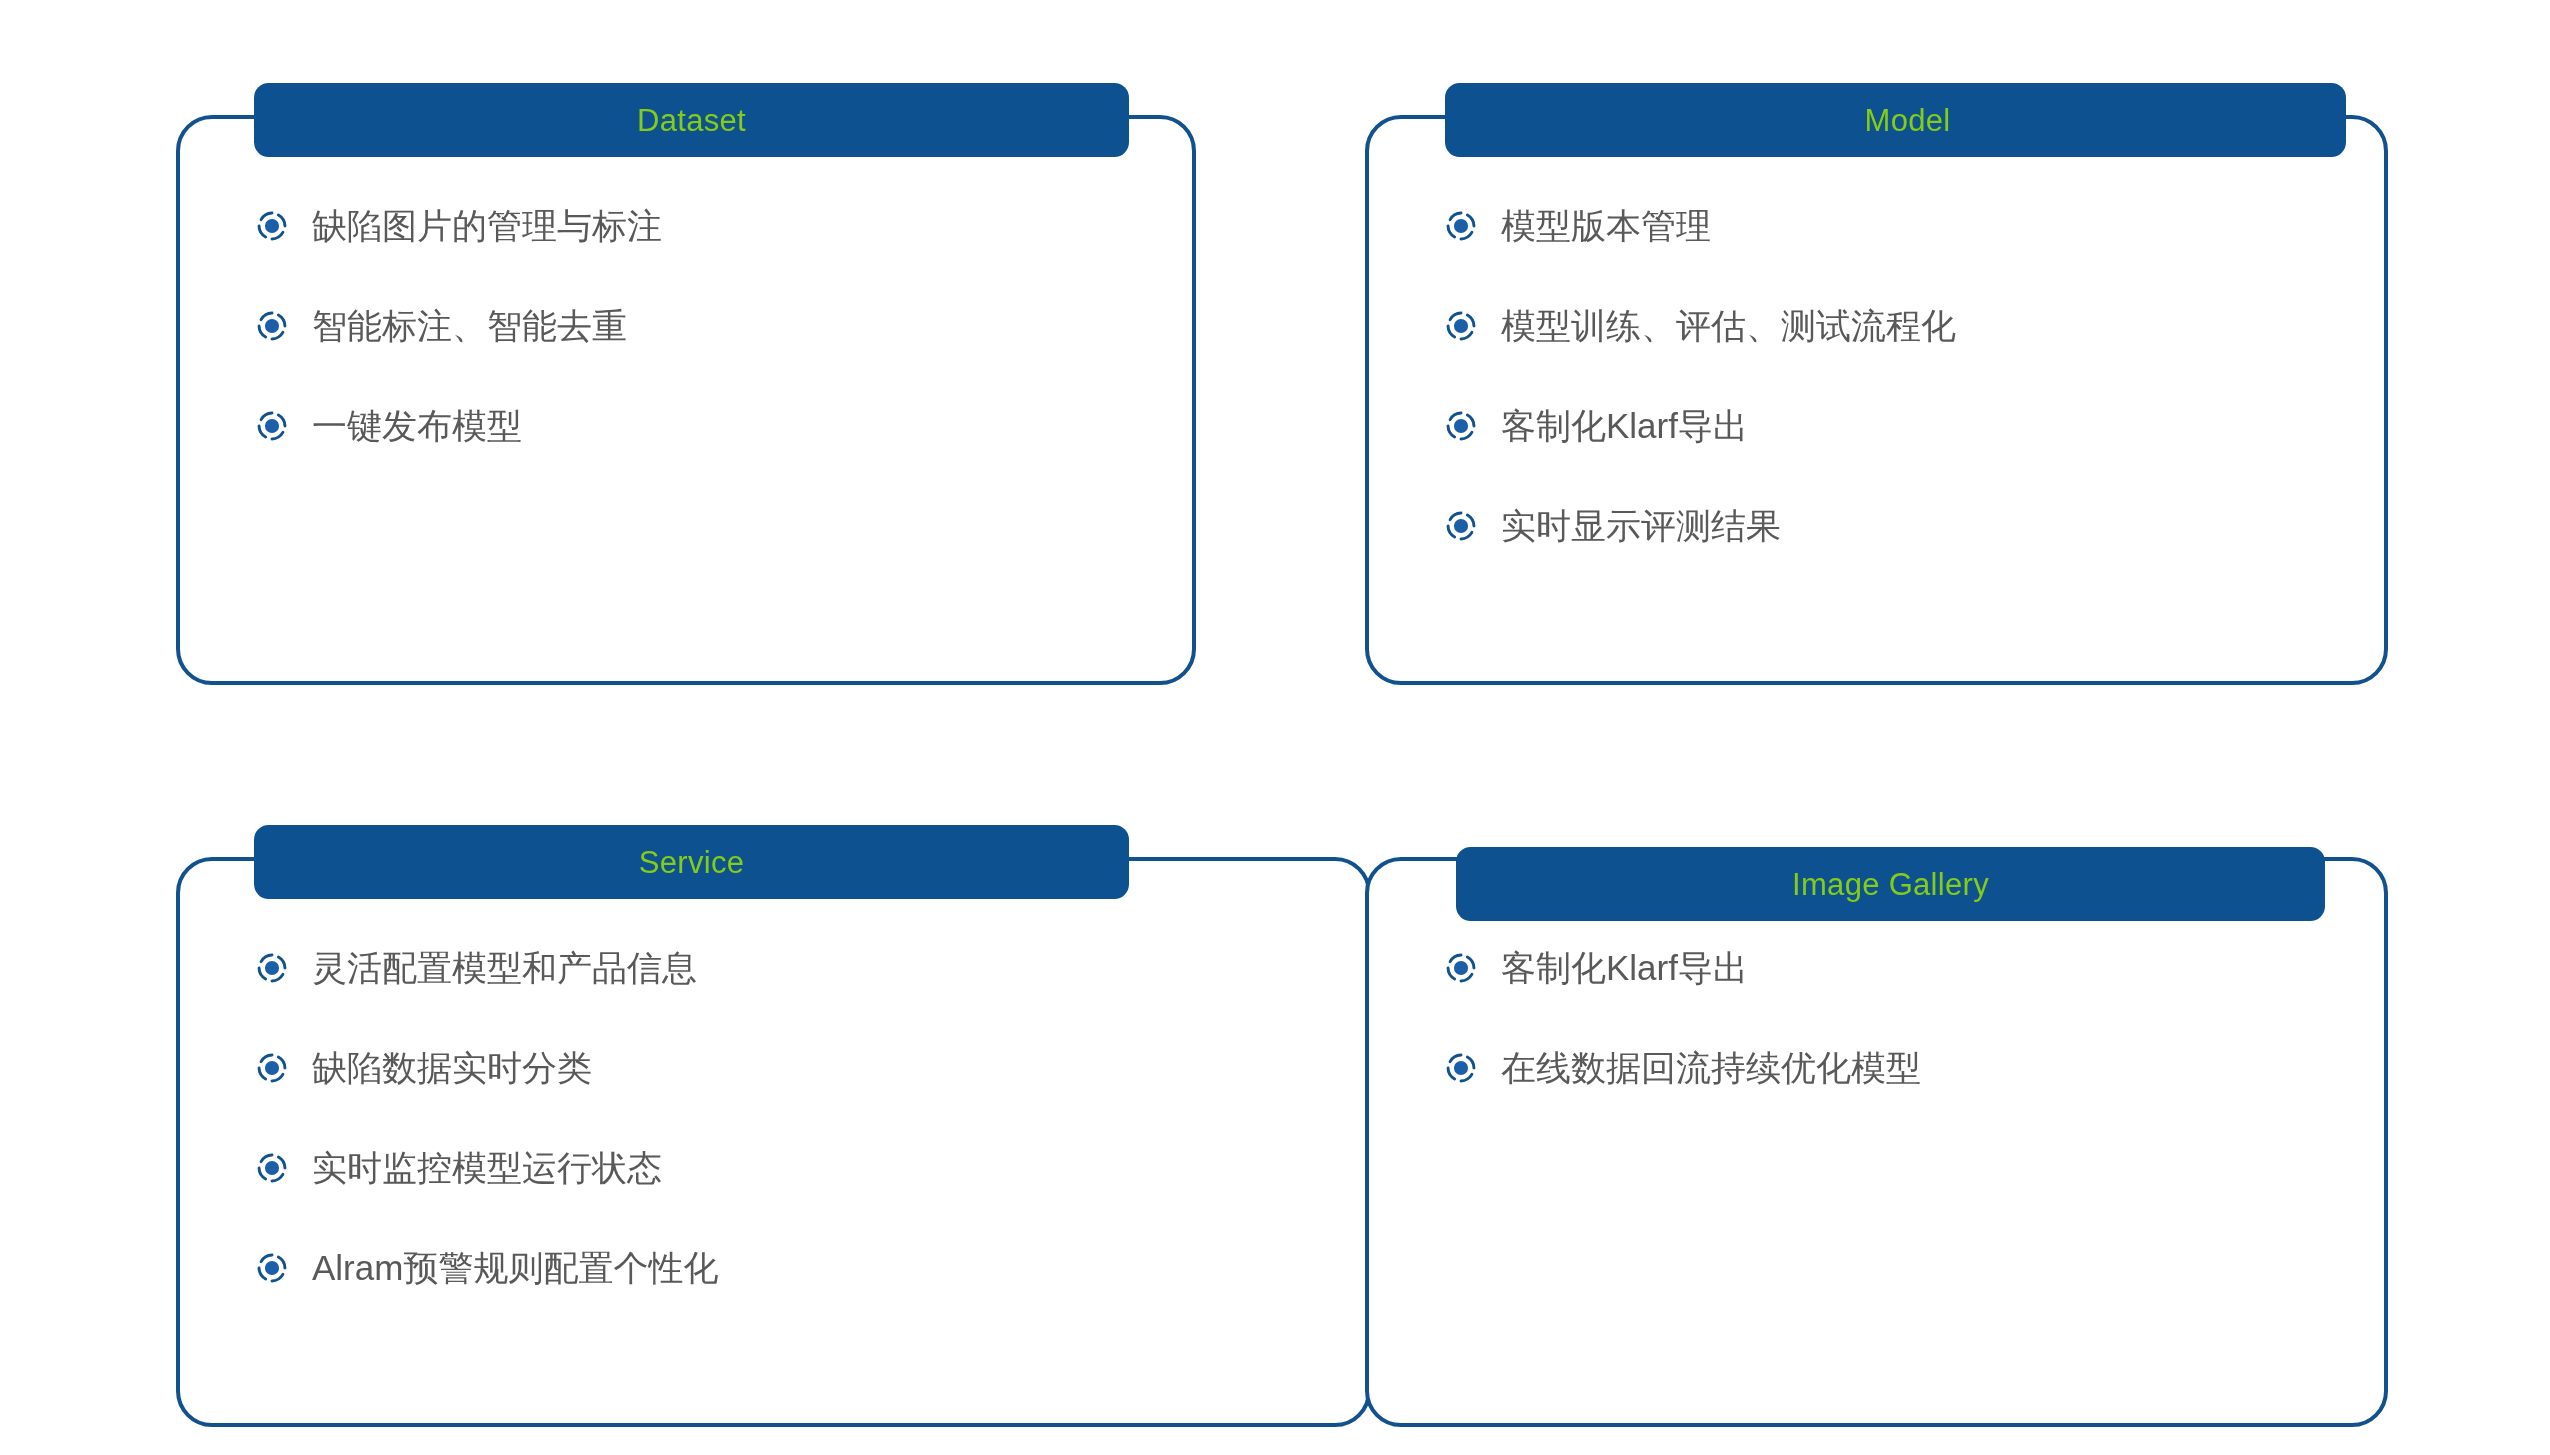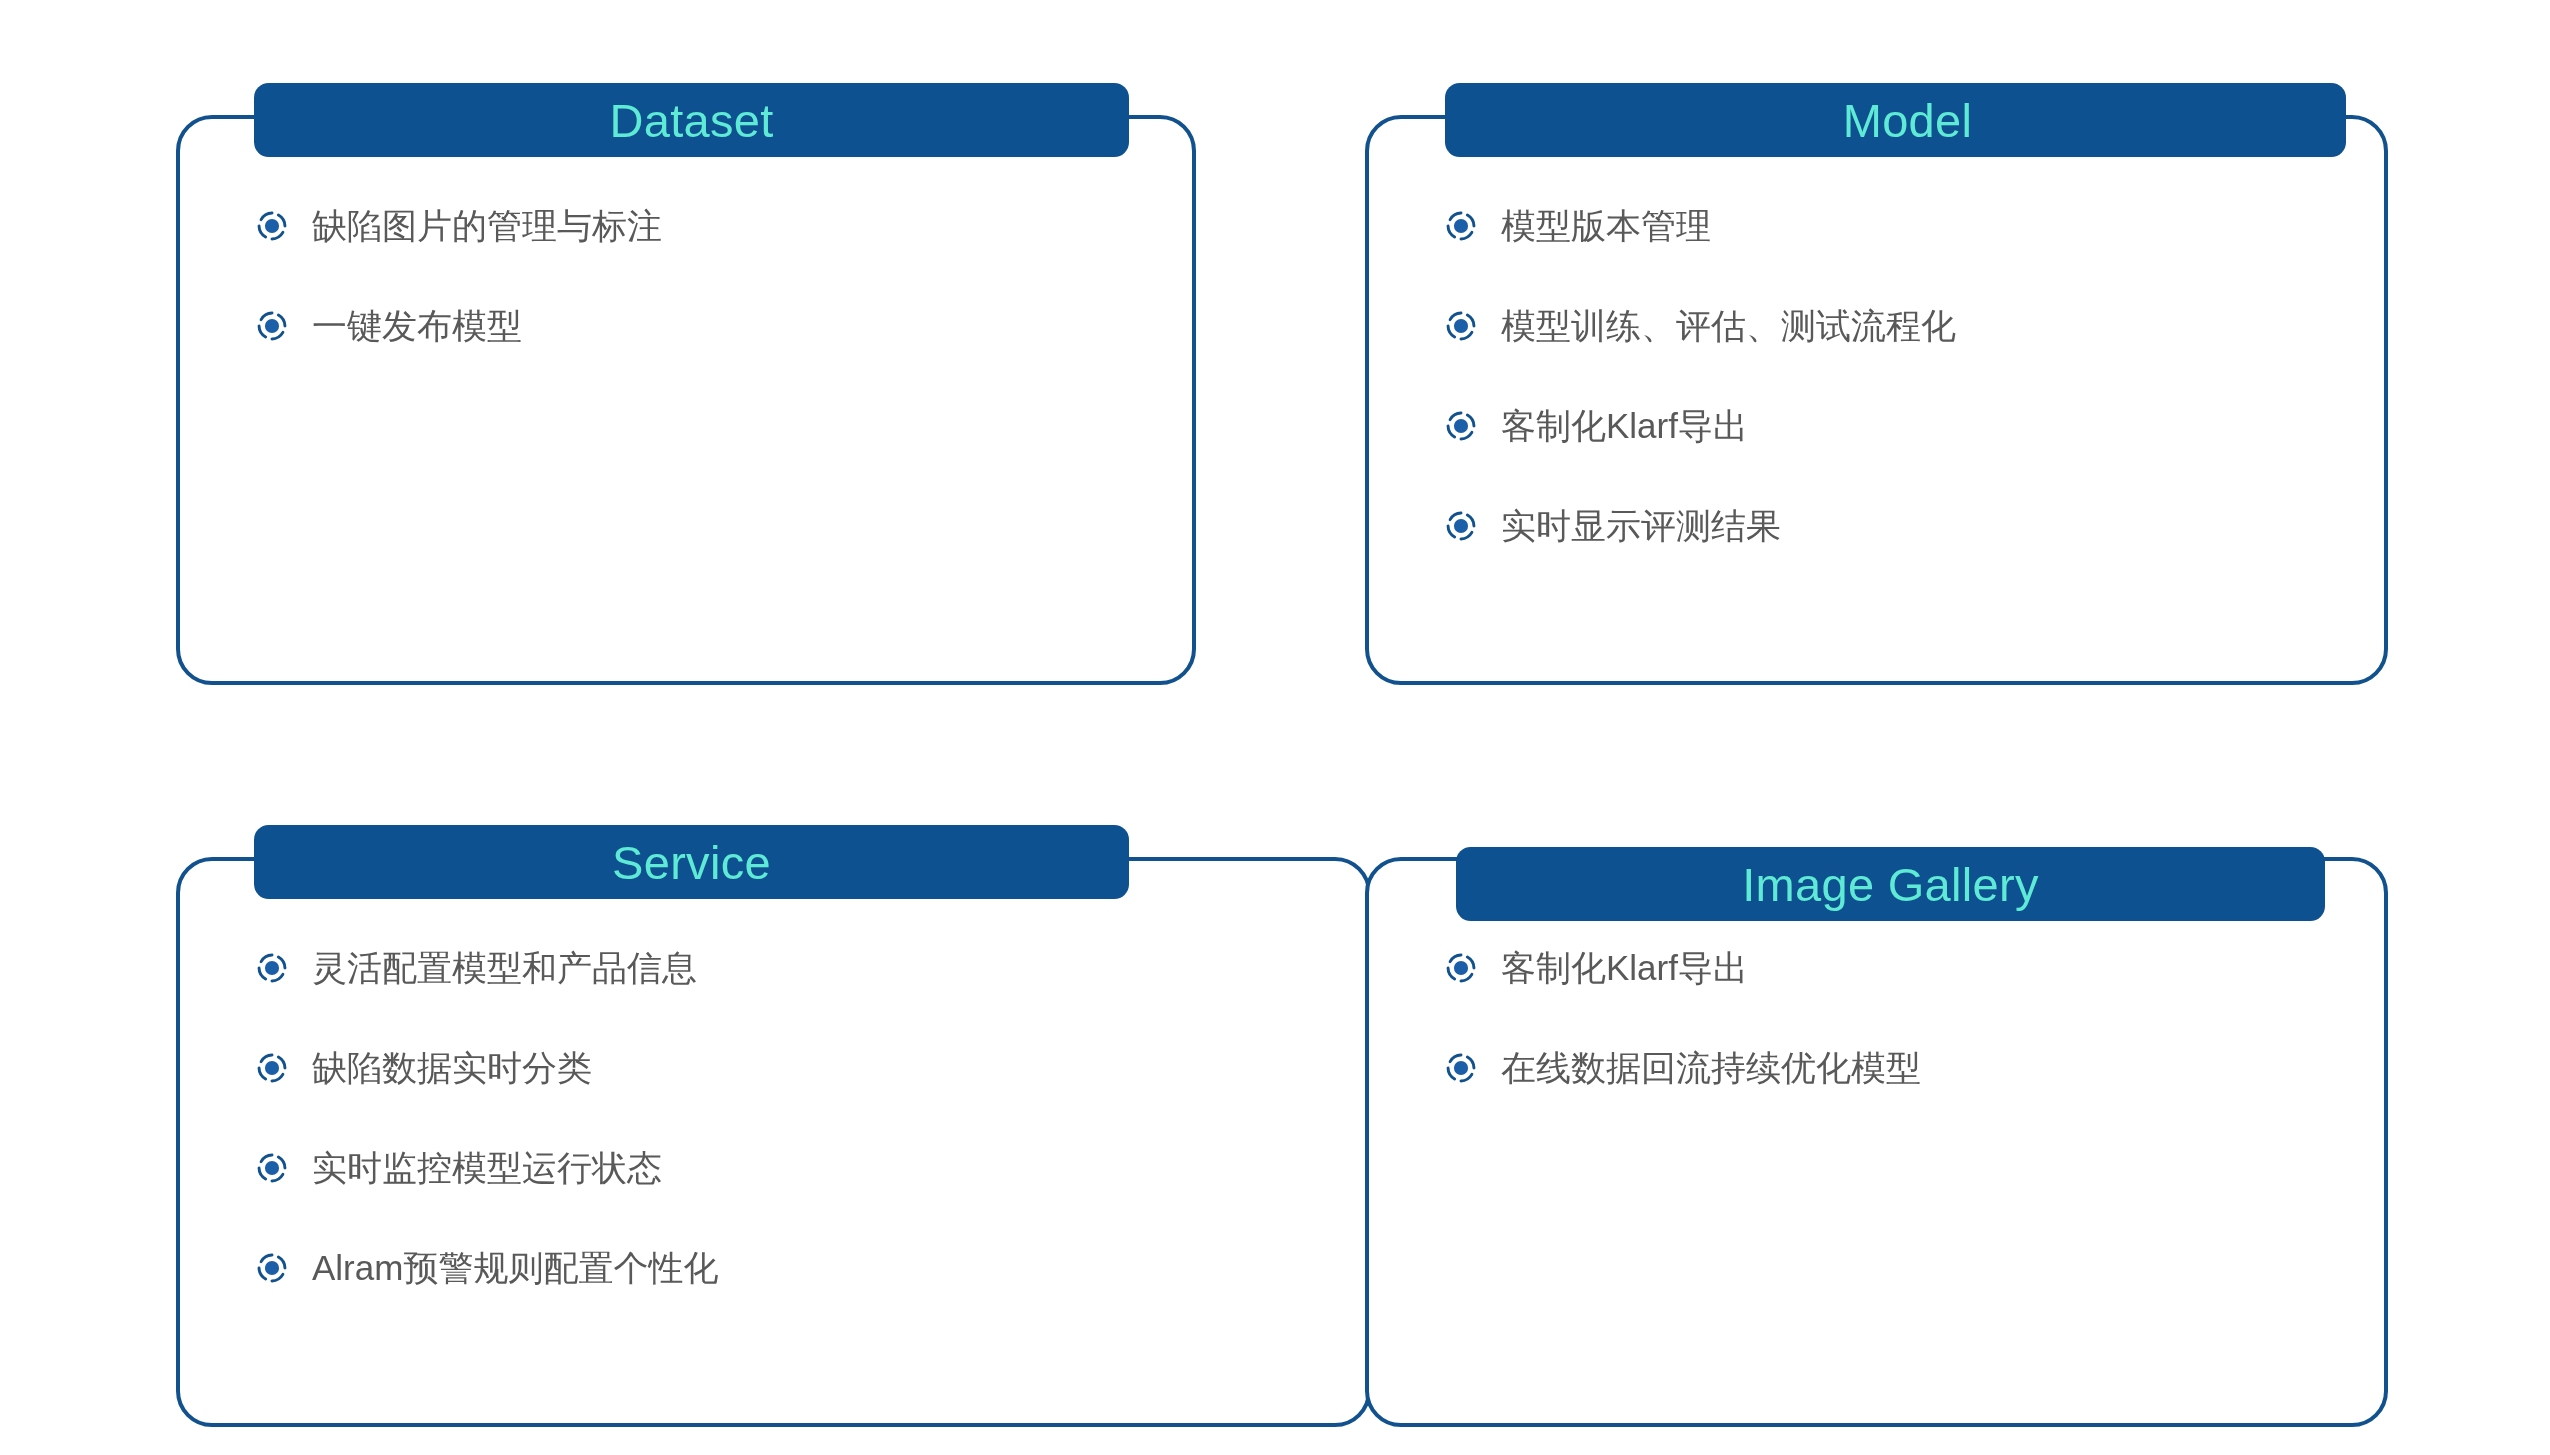--- a/index.html
+++ b/index.html
@@ -46,22 +46,22 @@
     align-items: center;
     justify-content: center;
     z-index: 5;
   }
   .card--dataset .card-header { left: 74px;  width: 875px; }
   .card--model   .card-header { left: 76px;  width: 877px; padding-left: 24px; }
   .card--service .card-header { left: 74px;  width: 875px; }
   .card--gallery .card-header { left: 87px;  width: 869px; margin-top: 22px; }
 
   .card-header-title {
-    color: #5eead4;
-    font-size: 47px;
+    color: #84cc16;
+    font-size: 31px;
     font-weight: 400;
     letter-spacing: 0.3px;
     line-height: 1;
     white-space: nowrap;
     font-family: "Liberation Sans", "DejaVu Sans", sans-serif;
   }
 
   
   .card-body {
     position: absolute;
@@ -113,20 +113,34 @@
               <path d="M 9.4 14.6 A 15 15 0 0 1 22 7"></path>
               <path d="M 29.4 9.3 A 15 15 0 0 1 37 22"></path>
               <path d="M 34.6 29.4 A 15 15 0 0 1 22 37"></path>
               <path d="M 14.6 34.7 A 15 15 0 0 1 7 22"></path>
             </g>
           </svg>
         </span>
         <span class="bullet-text">缺陷图片的管理与标注</span>
       </div>
 
+      <div class="bullet-row">
+        <span class="bullet-icon">
+          <svg viewBox="0 0 44 44" width="38" height="38" aria-hidden="true">
+            <circle cx="22" cy="22" r="8.2" fill="#1B5FA8"></circle>
+            <g fill="none" stroke="#11518D" stroke-width="3.4" stroke-linecap="round">
+              <path d="M 9.4 14.6 A 15 15 0 0 1 22 7"></path>
+              <path d="M 29.4 9.3 A 15 15 0 0 1 37 22"></path>
+              <path d="M 34.6 29.4 A 15 15 0 0 1 22 37"></path>
+              <path d="M 14.6 34.7 A 15 15 0 0 1 7 22"></path>
+            </g>
+          </svg>
+        </span>
+        <span class="bullet-text">智能标注、智能去重</span>
+      </div>
 
       <div class="bullet-row">
         <span class="bullet-icon">
           <svg viewBox="0 0 44 44" width="38" height="38" aria-hidden="true">
             <circle cx="22" cy="22" r="8.2" fill="#1B5FA8"></circle>
             <g fill="none" stroke="#11518D" stroke-width="3.4" stroke-linecap="round">
               <path d="M 9.4 14.6 A 15 15 0 0 1 22 7"></path>
               <path d="M 29.4 9.3 A 15 15 0 0 1 37 22"></path>
               <path d="M 34.6 29.4 A 15 15 0 0 1 22 37"></path>
               <path d="M 14.6 34.7 A 15 15 0 0 1 7 22"></path>

